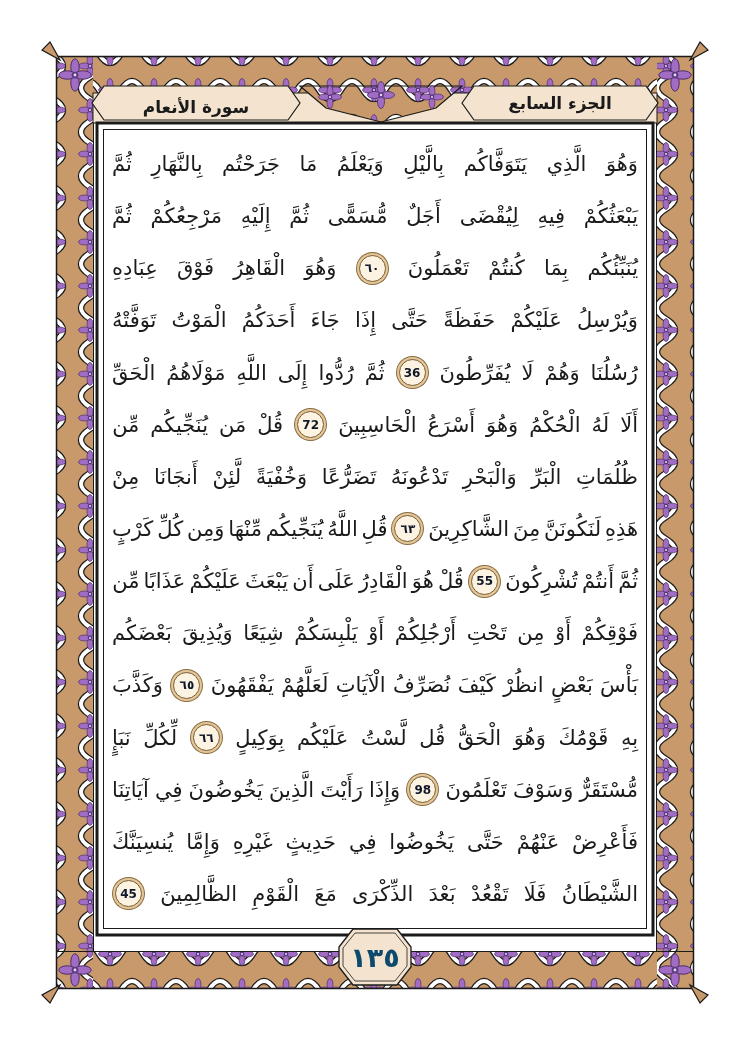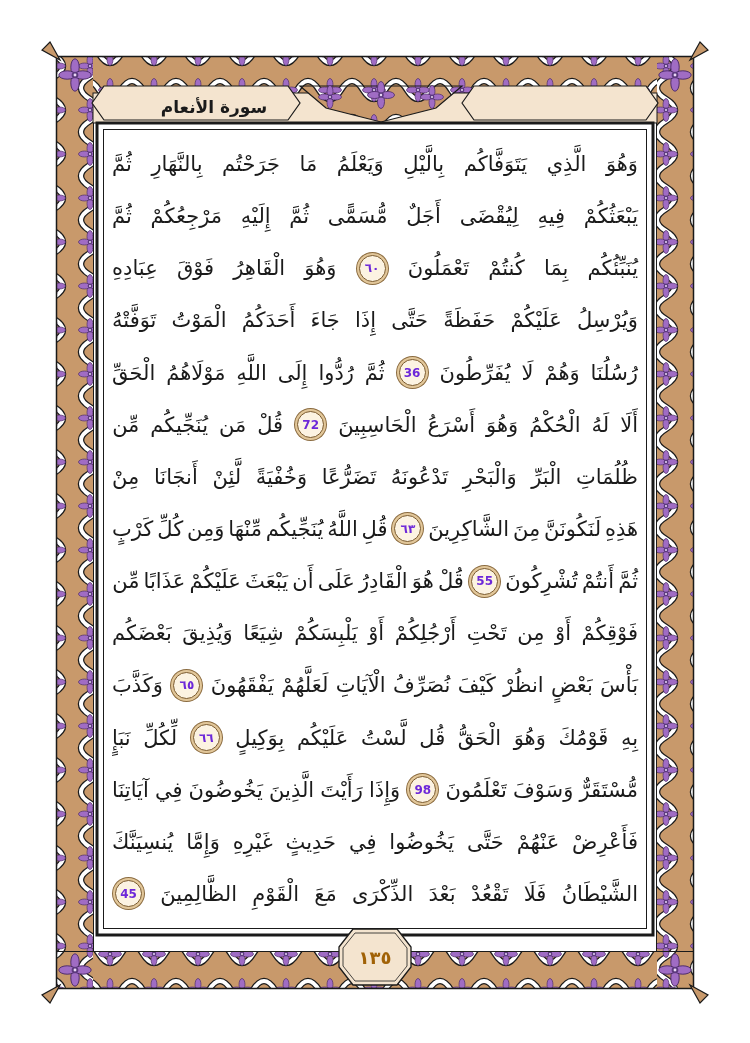--- a/index.html
+++ b/index.html
@@ -12,48 +12,48 @@
     overflow:hidden;
   }
   .frame-svg{position:absolute;left:0;top:0;width:750px;height:1043px;}
   .hdr-label{
     position:absolute;
     display:flex;align-items:center;justify-content:center;
     font-size:17px;font-weight:bold;color:#1A1A1A;
     direction:rtl;
   }
   .juz-label{left:462px;top:87px;width:196px;height:32px;}
-  .surah-label{left:92px;top:87px;width:208px;height:40px;padding-left:18px;}
+  .surah-label{left:92px;top:87px;width:208px;height:40px;}
   .quran-block{
     position:absolute;left:112px;top:133px;width:526px;height:792px;
     display:flex;flex-direction:column;justify-content:space-between;
     padding:6px 0;box-sizing:border-box;
   }
   .quran-line{
     display:flex;flex-direction:row;justify-content:space-between;align-items:center;
     direction:rtl;
     height:50px;
     font-size:21px;color:#1B1B1B;
     white-space:nowrap;
   }
   .quran-line .word{display:inline-block;}
   .ayah-marker{
     display:inline-flex;align-items:center;justify-content:center;
     width:25px;height:25px;border-radius:50%;
     background:#FCF3E2;
     border:1.5px solid #7A5A2E;
     box-shadow:0 0 0 2px #E2C79A, 0 0 0 3px #8A6A3E;
-    font-size:12px;font-weight:bold;color:#6d28d9;
+    font-size:12px;font-weight:bold;color:#0f172a;
     flex:0 0 auto;
     margin:0 3px;
   }
   .page-number{
     position:absolute;left:339px;top:933px;width:72px;height:48px;
     display:flex;align-items:center;justify-content:center;
-    font-size:18px;font-weight:bold;color:#a16207;
+    font-size:27px;font-weight:bold;color:#0c4a6e;
   }
 </style>
 </head>
 <body>
 
 <div class="page">
 
   <svg class="frame-svg" viewBox="0 0 750 1043" xmlns="http://www.w3.org/2000/svg">
     <defs>
       <g id="fl">
@@ -110,20 +110,21 @@
     <use href="#fl" transform="translate(381,95)"></use>
     <use href="#fl" transform="translate(432,97) scale(0.85)"></use>
 
     <rect x="97" y="123" width="556" height="812" fill="#FFFFFF" stroke="#1A1A1A" stroke-width="3"></rect>
     <rect x="103.5" y="129.5" width="543" height="799" fill="none" stroke="#1A1A1A" stroke-width="1"></rect>
 
     <polygon points="339,947 353,929 397,929 411,947 411,967 397,985 353,985 339,967" fill="#F4E4CF" stroke="#1A1A1A" stroke-width="1.3"></polygon>
     <polygon points="343,948 355,933 395,933 407,948 407,966 395,981 355,981 343,966" fill="none" stroke="#1A1A1A" stroke-width="0.8"></polygon>
   </svg>
 
+  <div class="hdr-label juz-label">الجزء السابع</div>
   <div class="hdr-label surah-label">سورة الأنعام</div>
 
   <div class="quran-block">
       <div class="quran-line">
         <span class="word">وَهُوَ</span>
         <span class="word">الَّذِي</span>
         <span class="word">يَتَوَفَّاكُم</span>
         <span class="word">بِالَّيْلِ</span>
         <span class="word">وَيَعْلَمُ</span>
         <span class="word">مَا</span>

